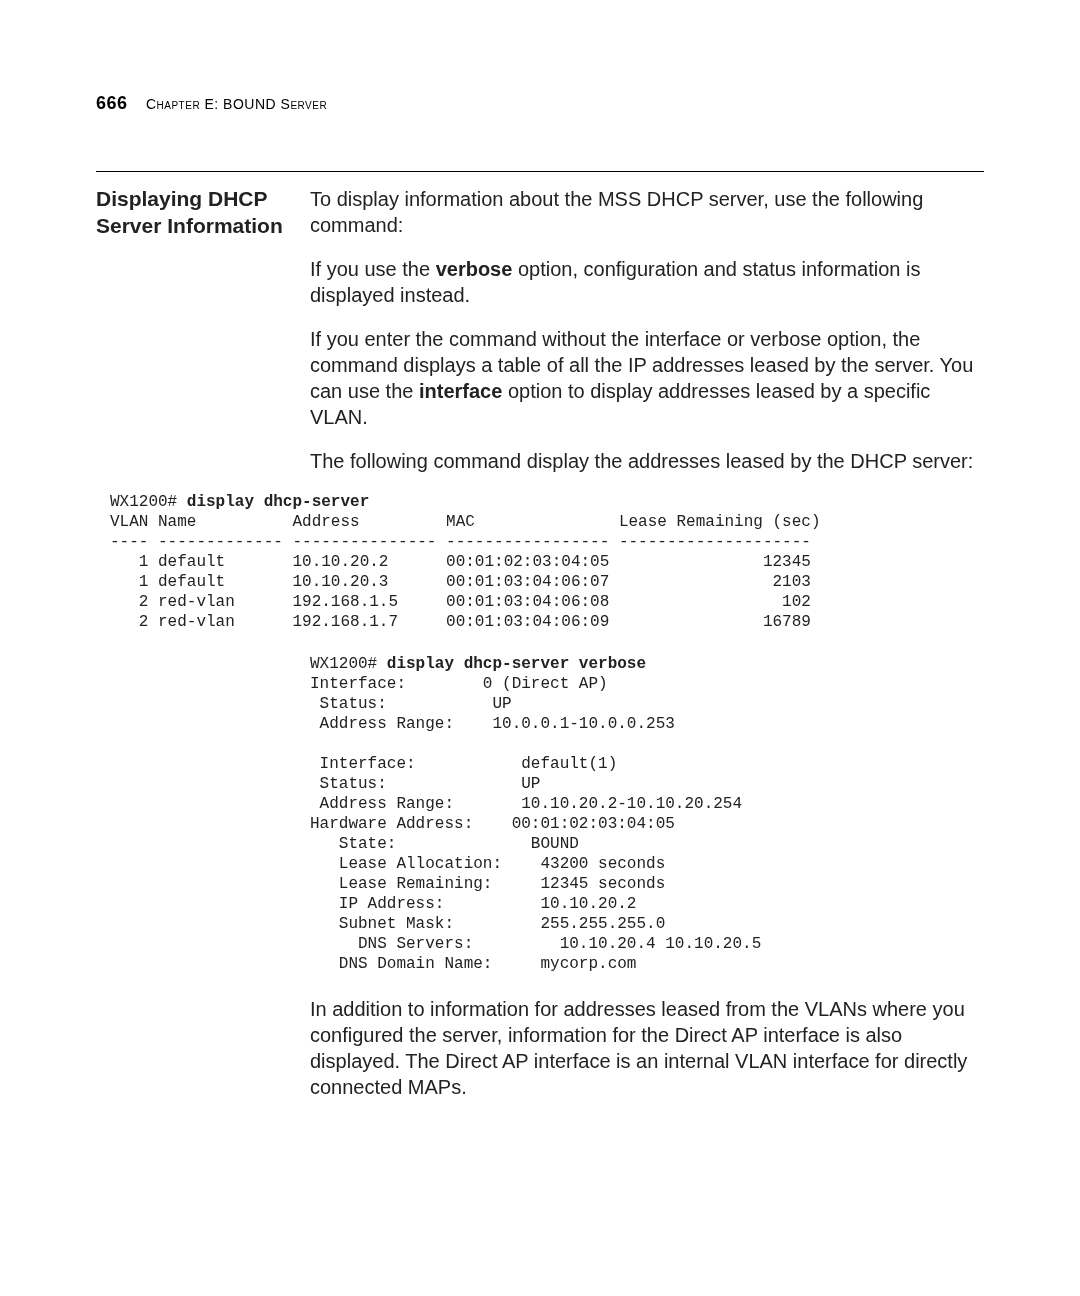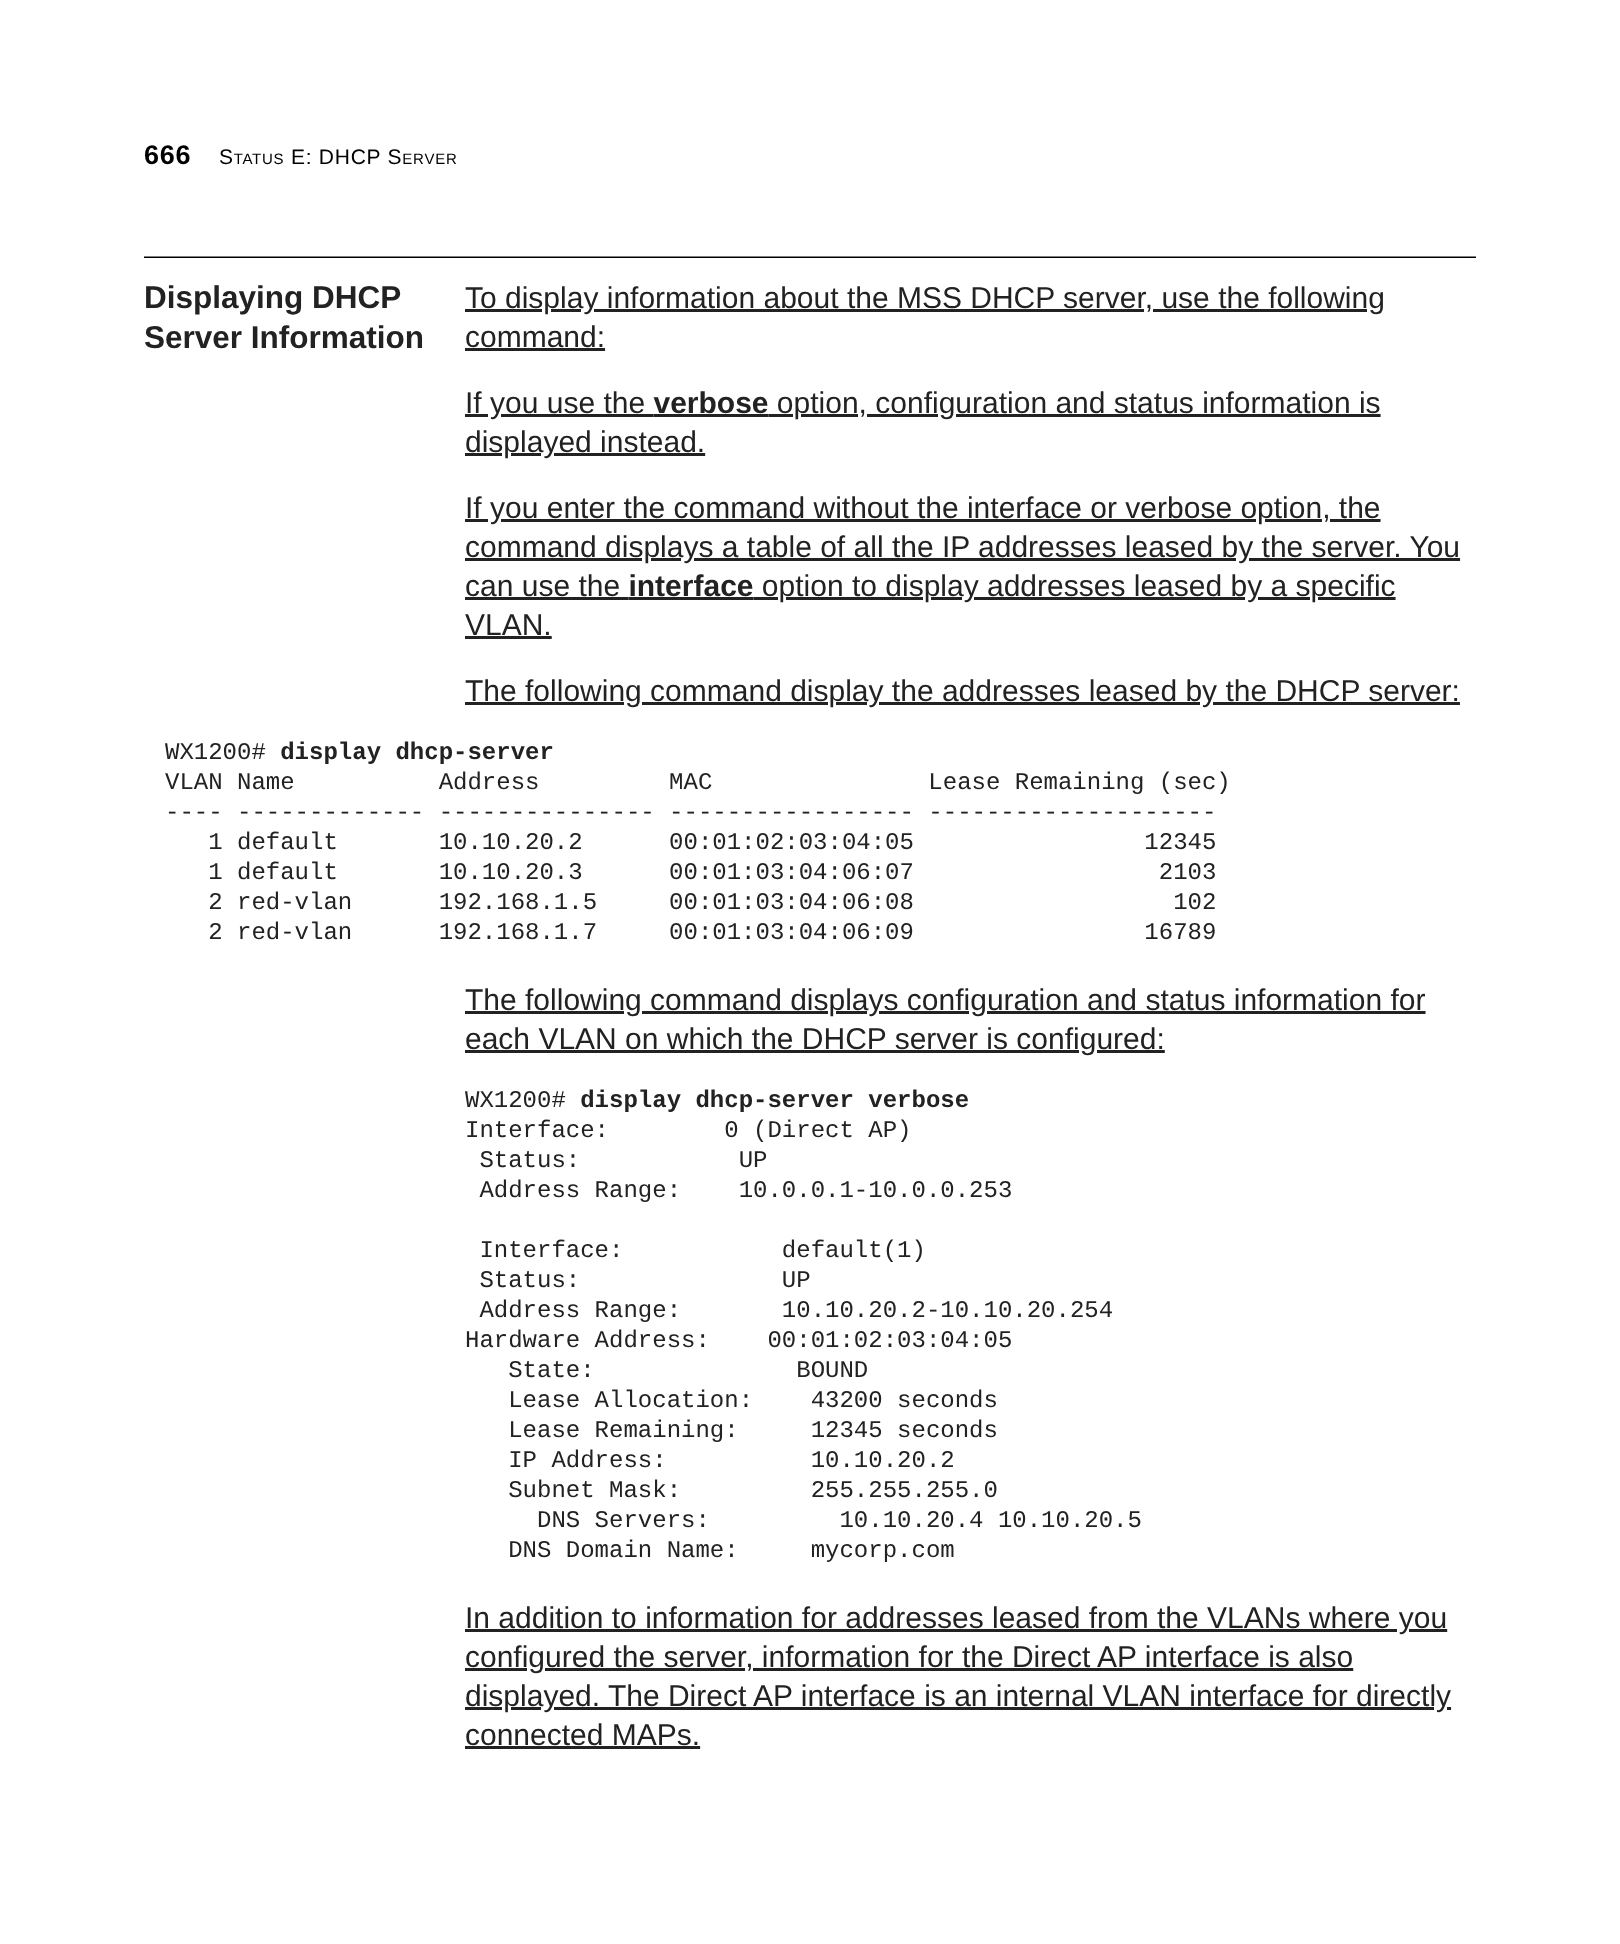--- a/index.html
+++ b/index.html
@@ -34,21 +34,21 @@
     width:200px;
     flex:0 0 200px;
     font-weight:700;
     font-size:21px;
     line-height:1.25;
     padding-right:14px;
   }
   .body-col{
     flex:1;
   }
-  .para{margin:0 0 18px 0;text-decoration:underline;}
+  .para{margin:0 0 18px 0;}
   .cmd-syntax{
     font-family:"Courier New",Courier,monospace;
     font-size:19px;
     margin:0 0 22px 0;
     white-space:nowrap;
   }
   .cmd-syntax .b{font-weight:700;}
   .cmd-syntax .i{font-style:italic;}
   strong{font-weight:700;}
   pre.term{
@@ -64,21 +64,21 @@
     margin-left:-200px; 
   }
 </style>
 </head>
 <body>
 
 <div class="page">
 
   <div class="running-head">
     <span class="pageno">666</span>
-    <span class="sc">Status E: DHCP Server</span>
+    <span class="sc">Chapter E: BOUND Server</span>
   </div>
 
   <hr class="rule">
 
   <div class="entry">
     <div class="side-head">Displaying DHCP Server Information</div>
 
     <div class="body-col">
 
       <p class="para">To display information about the MSS DHCP server, use the following command:</p>
@@ -97,21 +97,20 @@
       <div class="wide-block">
 <pre class="term full"><span>WX1200# </span><span class="b">display dhcp-server</span>
 <span>VLAN Name          Address         MAC               Lease Remaining (sec)
 ---- ------------- --------------- ----------------- --------------------
    1 default       10.10.20.2      00:01:02:03:04:05                12345
    1 default       10.10.20.3      00:01:03:04:06:07                 2103
    2 red-vlan      192.168.1.5     00:01:03:04:06:08                  102
    2 red-vlan      192.168.1.7     00:01:03:04:06:09                16789</span></pre>
       </div>
 
-      <p class="para">The following command displays configuration and status information for each VLAN on which the DHCP server is configured:</p>
 
 <pre class="term"><span>WX1200# </span><span class="b">display dhcp-server verbose</span>
 <span>Interface:        0 (Direct AP)
  Status:           UP
  Address Range:    10.0.0.1-10.0.0.253
 
  Interface:           default(1)
  Status:              UP
  Address Range:       10.10.20.2-10.10.20.254
 Hardware Address:    00:01:02:03:04:05

